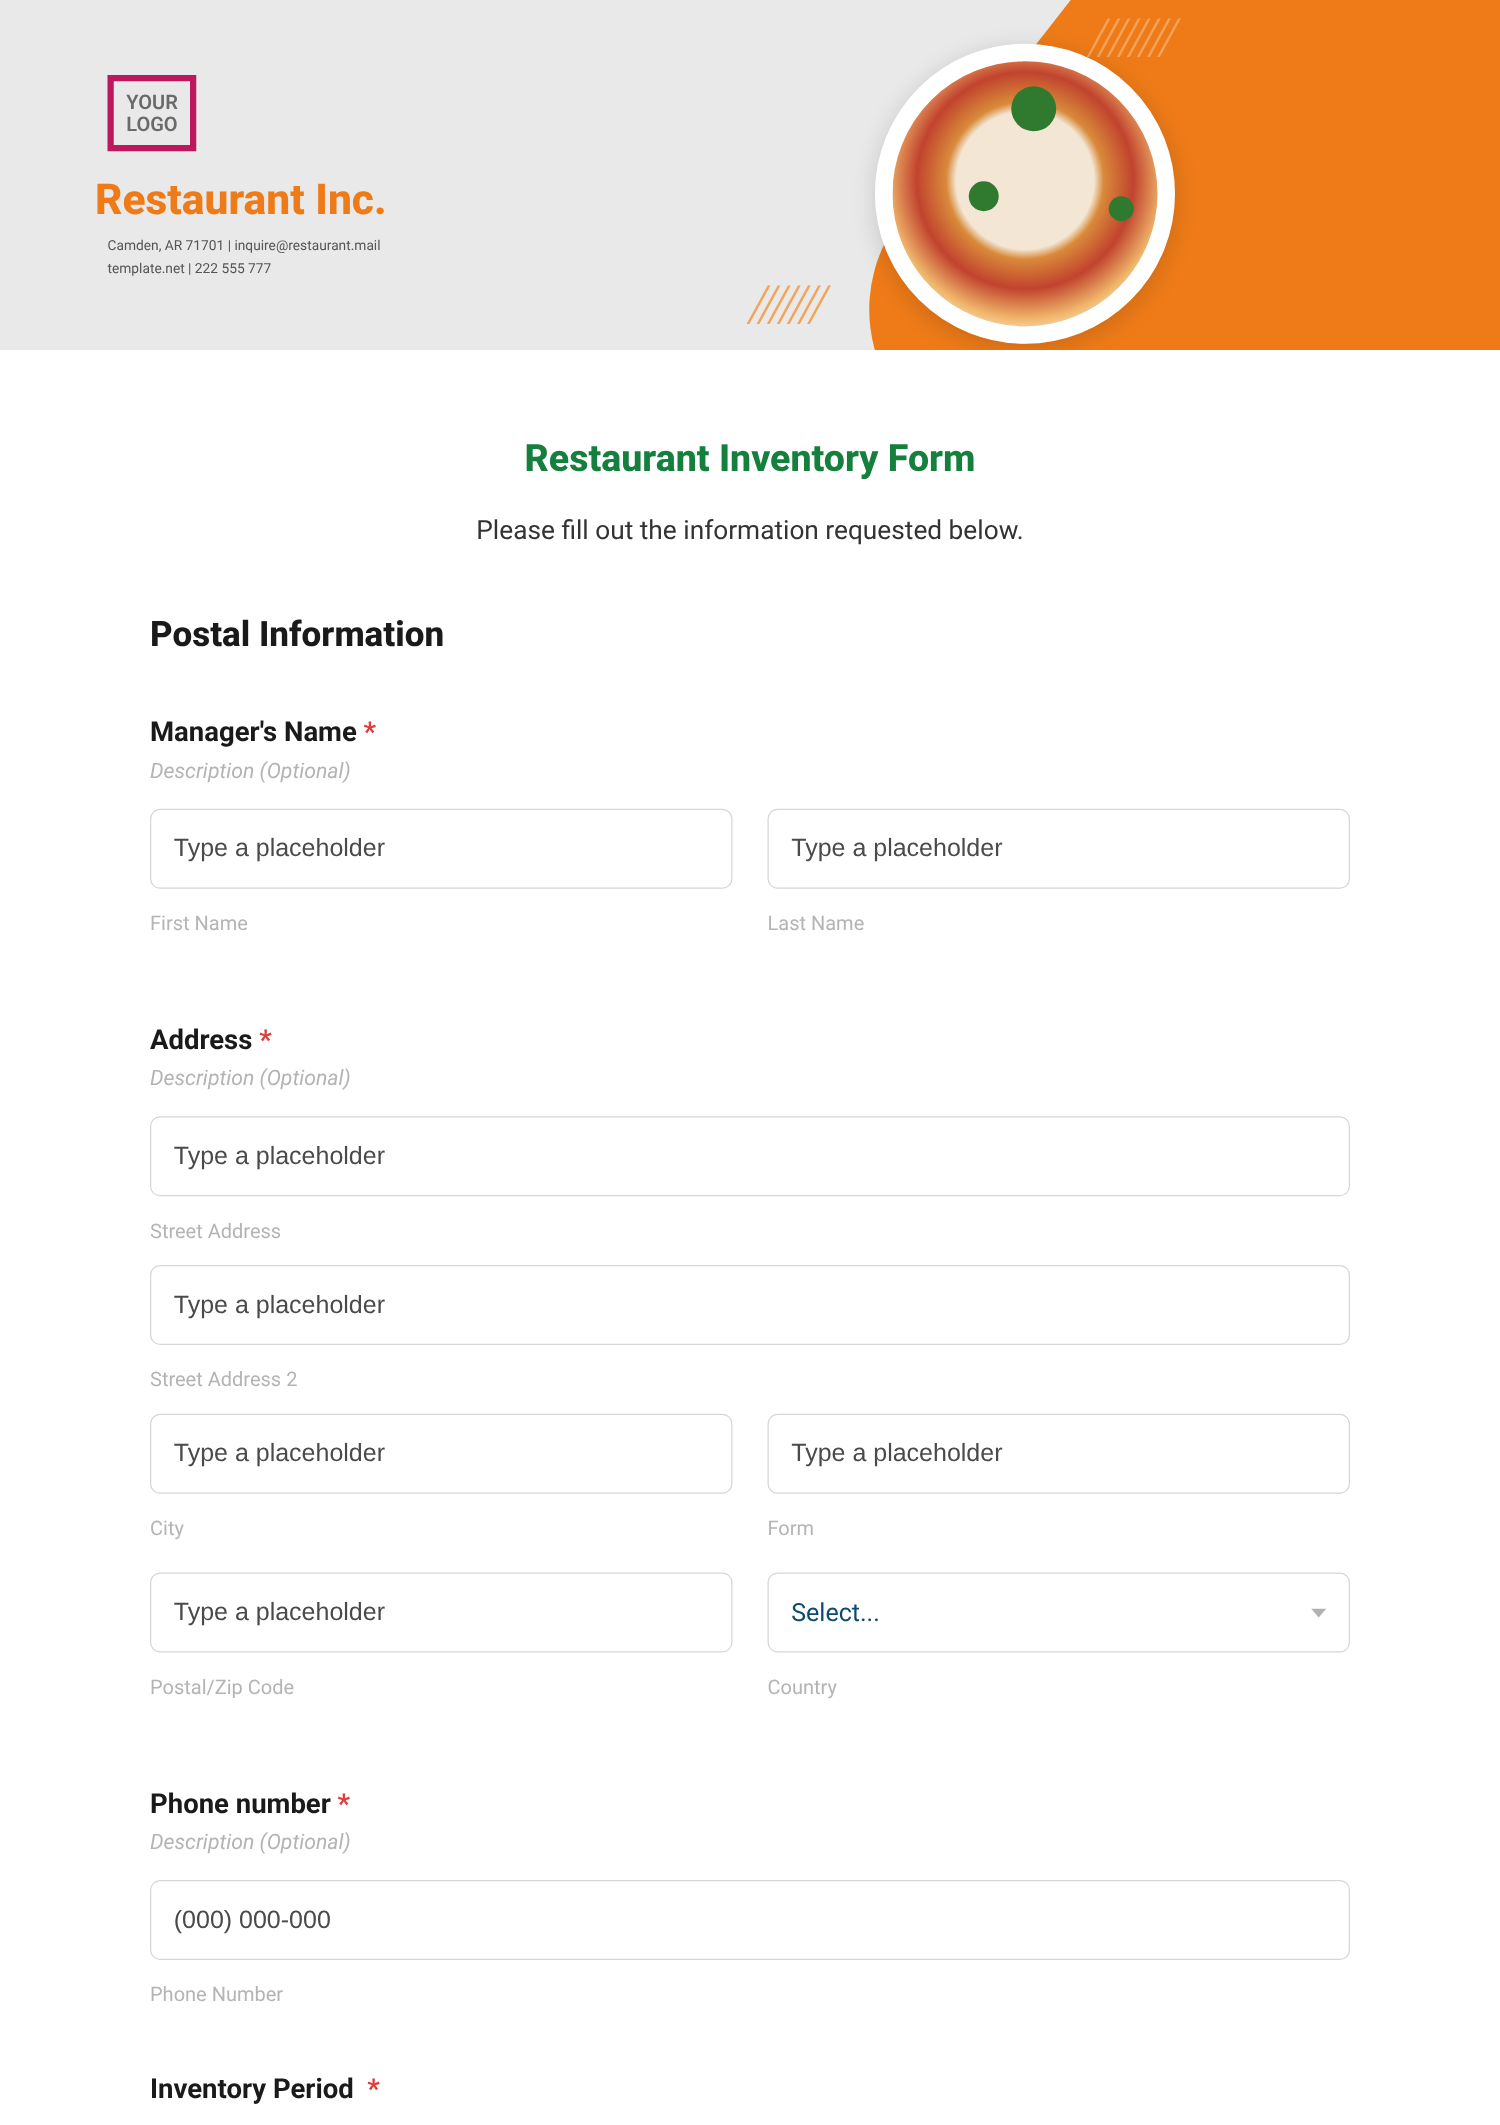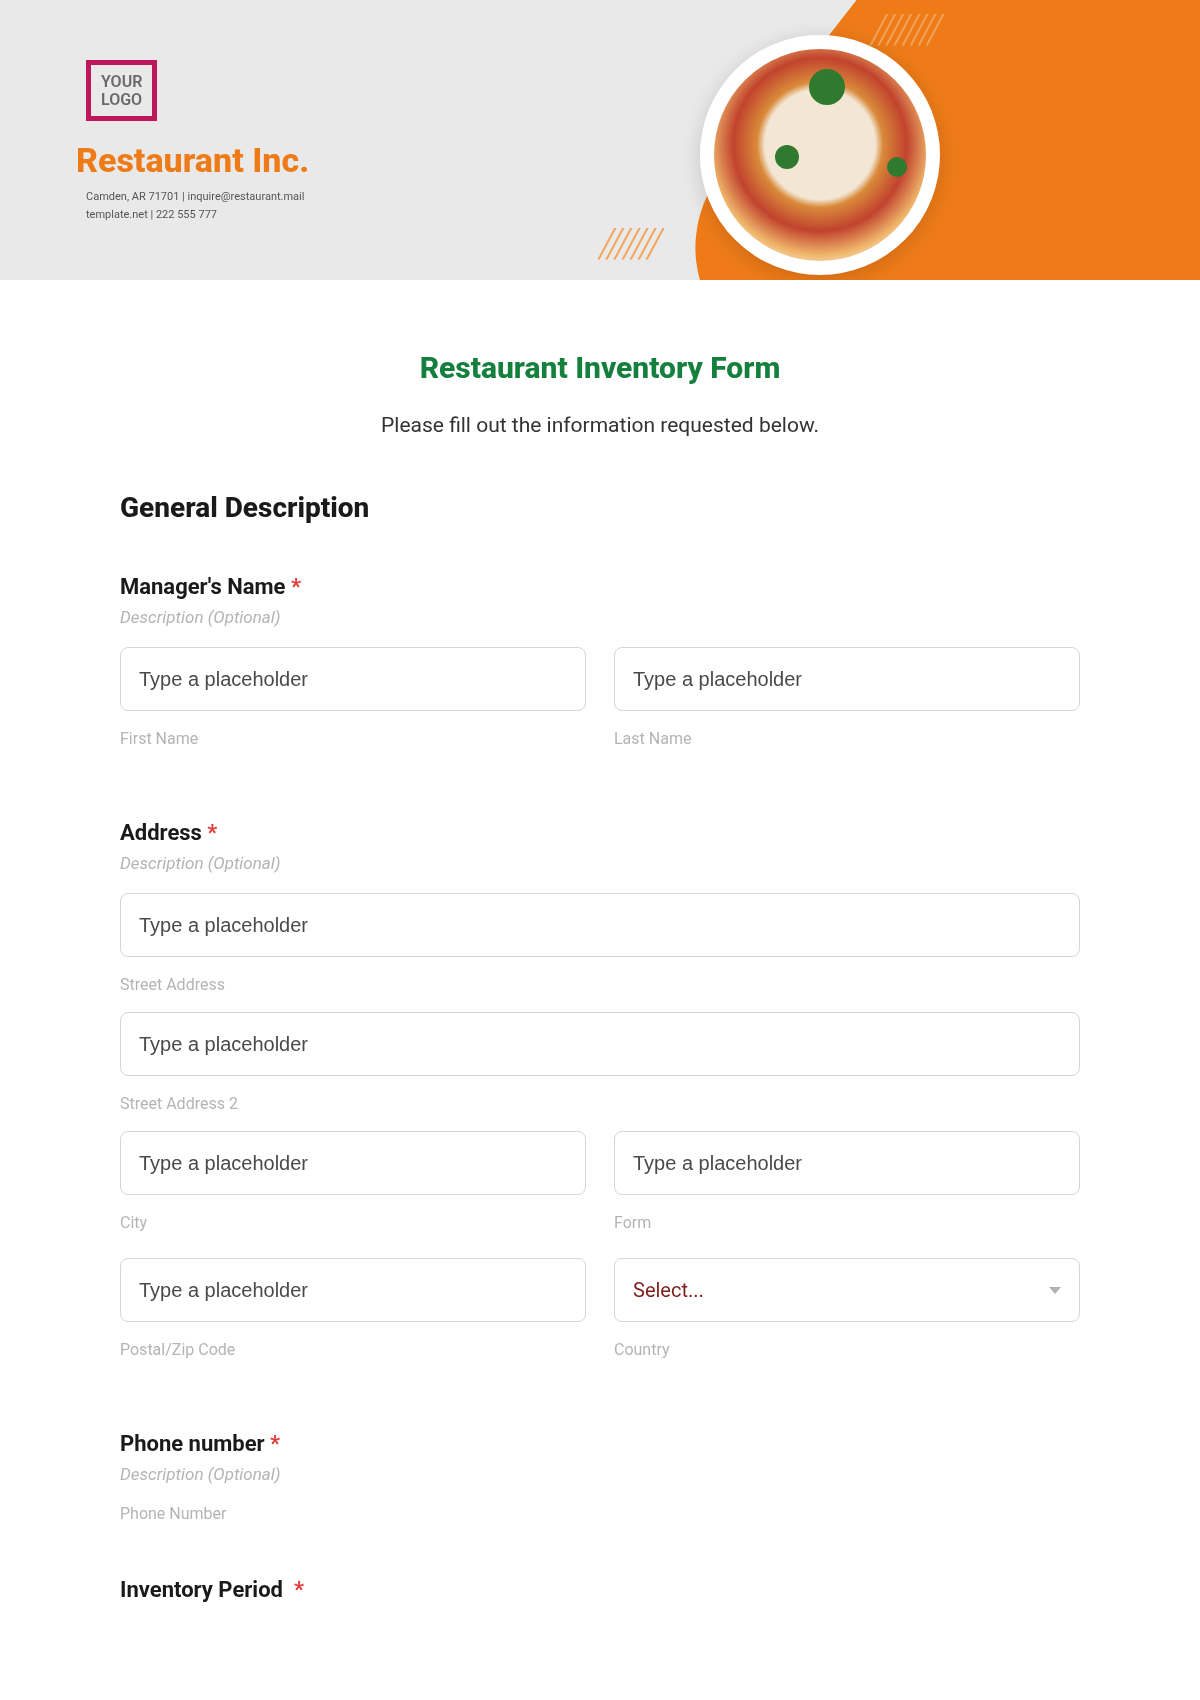--- a/index.html
+++ b/index.html
@@ -127,21 +127,21 @@
     border: 1px solid #d6d6d6;
     border-radius: 8px;
     padding: 0 18px;
     font-size: 20px;
     color: #333;
     background: #fff;
     outline: none;
   }
   .input::placeholder { color: #4a4a4a; }
   .select {
-    color: #7f1d1d;
+    color: #0c4a6e;
     display: flex;
     align-items: center;
     justify-content: space-between;
     cursor: pointer;
     text-align: center;
   }
   .sublabel {
     font-size: 16px;
     color: #b4b4b4;
     margin-top: 18px;
@@ -171,21 +171,21 @@
     <span>Camden, AR 71701 | inquire@restaurant.mail</span><br>
     <span>template.net | 222 555 777</span>
   </div>
 </div>
 
 <div class="page">
 
   <h1 class="title">Restaurant Inventory Form</h1>
   <p class="subtitle">Please fill out the information requested below.</p>
 
-  <h2 class="section-title">General Description</h2>
+  <h2 class="section-title">Postal Information</h2>
 
   <div class="field-block">
     <div class="field-label">
       <span>Manager's Name</span>
       <span class="req">*</span>
     </div>
     <div class="desc">Description (Optional)</div>
     <div class="row">
       <div class="col">
         <input class="input" placeholder="Type a placeholder" style="">
@@ -236,20 +236,21 @@
       </div>
     </div>
   </div>
 
   <div class="field-block">
     <div class="field-label">
       <span>Phone number</span>
       <span class="req">*</span>
     </div>
     <div class="desc">Description (Optional)</div>
+    <input class="input" placeholder="(000) 000-000" style="">
     <div class="sublabel">Phone Number</div>
   </div>
 
   <div class="field-block">
     <div class="field-label">
       <span>Inventory Period</span>
       &nbsp;<span class="req">*</span>
     </div>
   </div>
 

